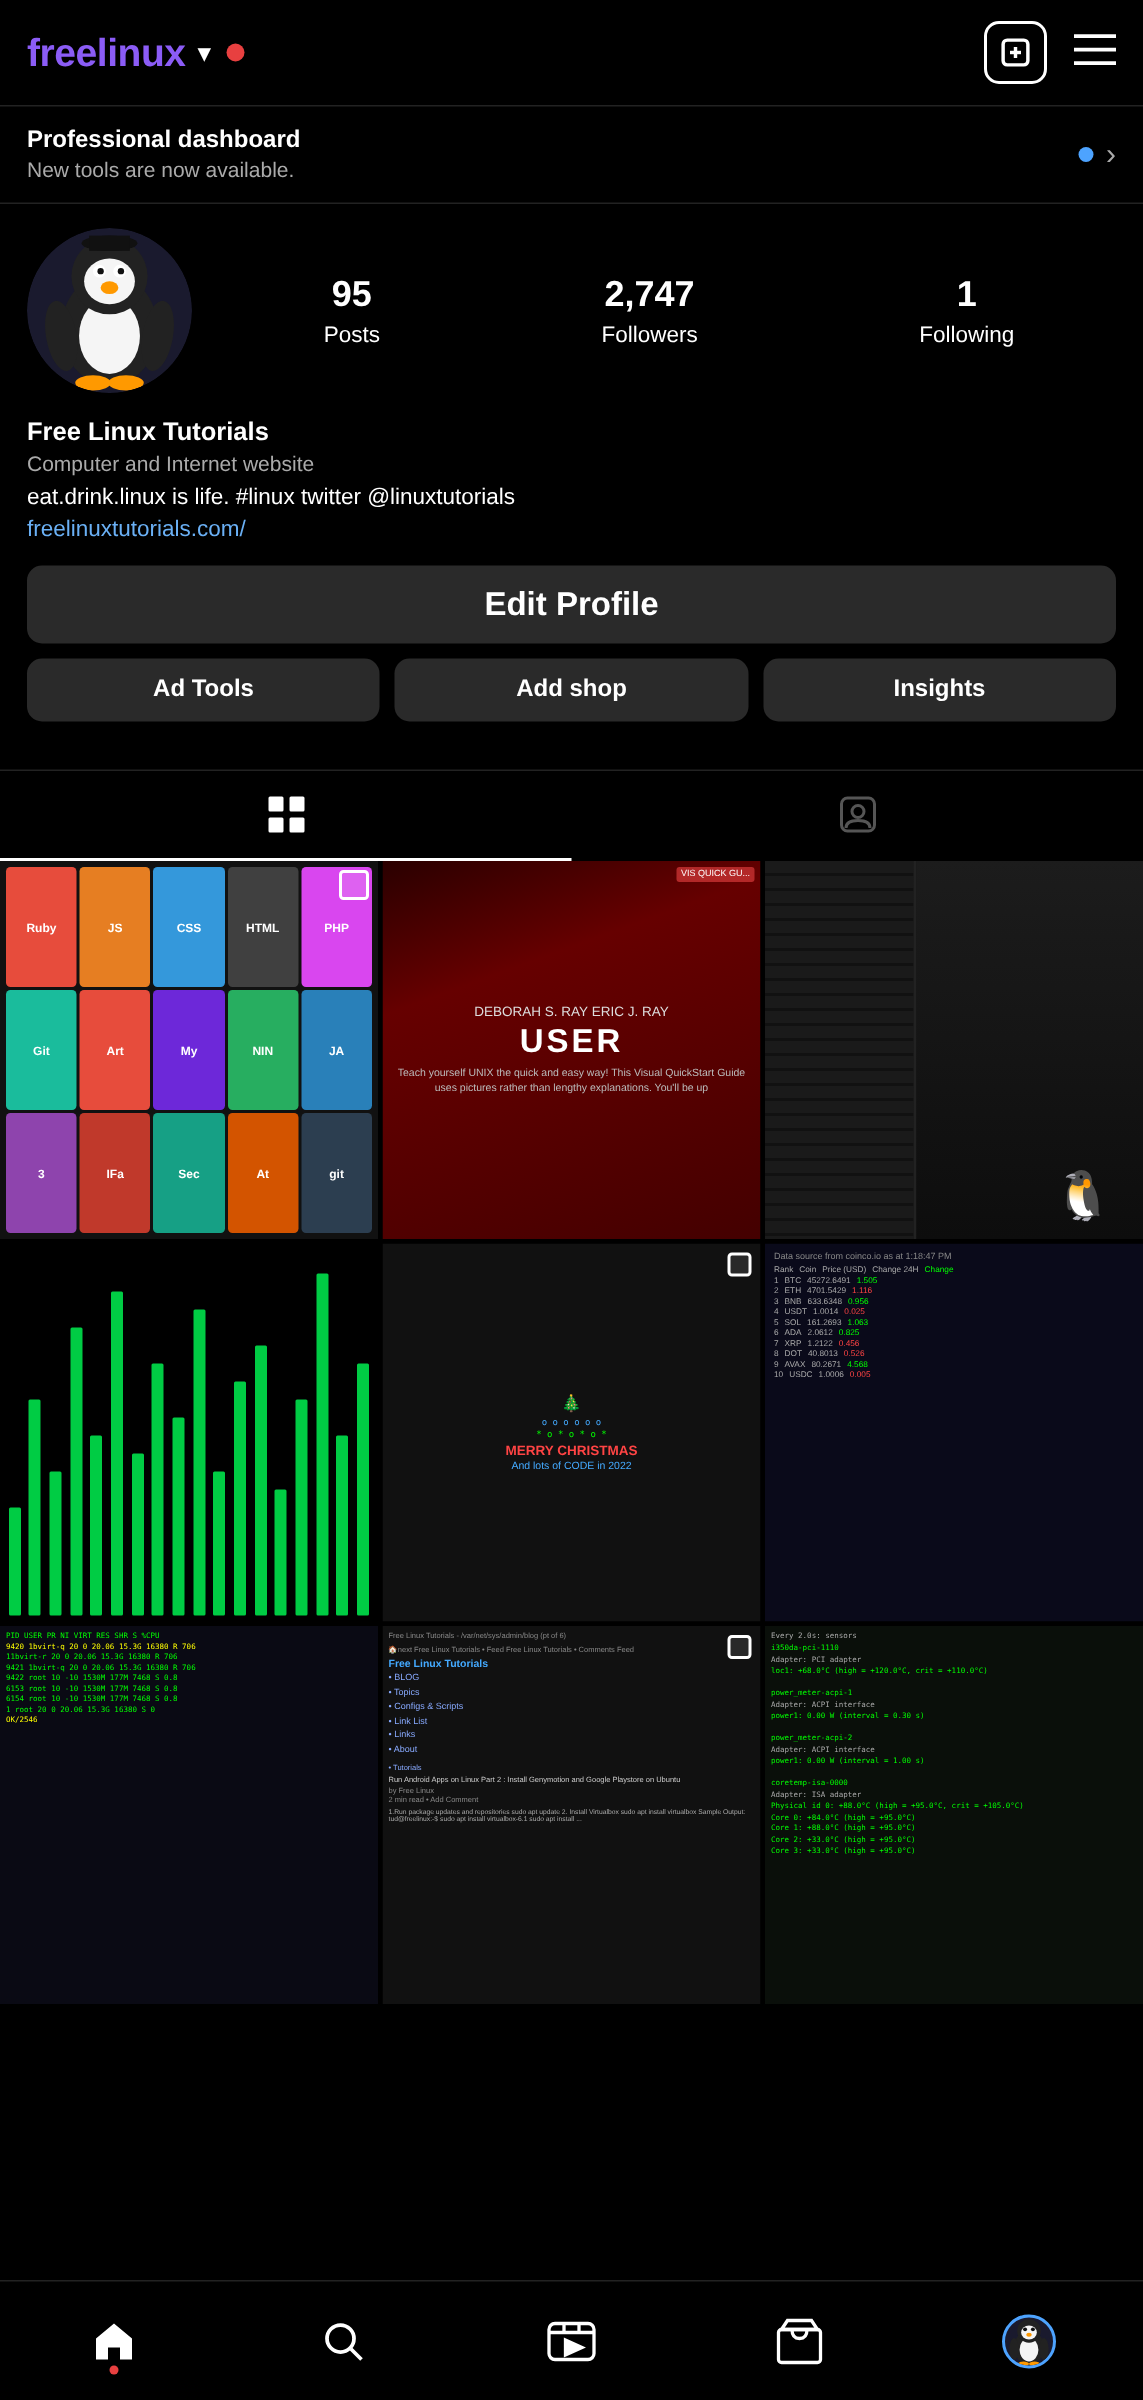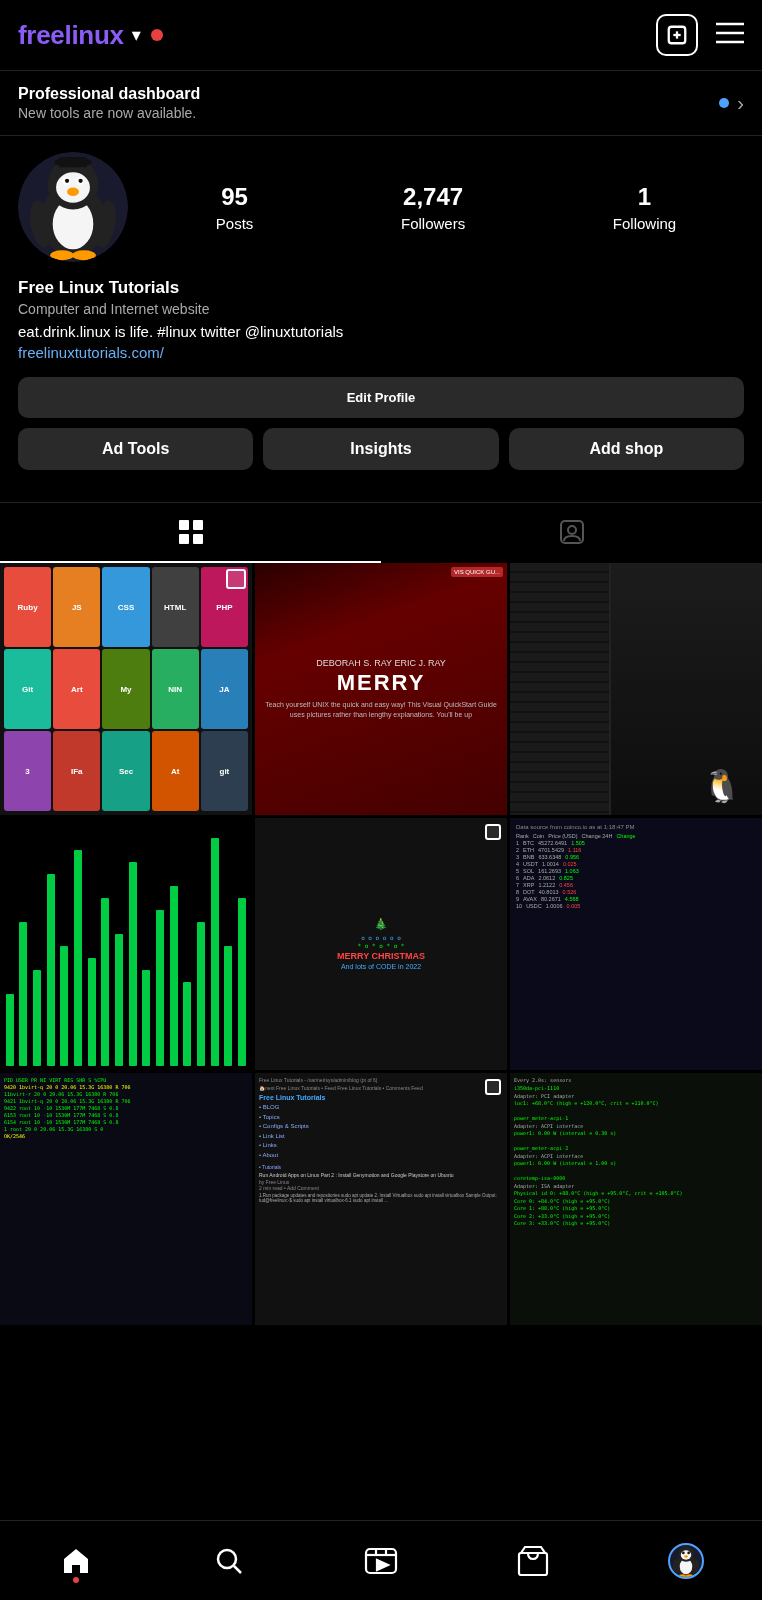--- a/index.html
+++ b/index.html
@@ -178,21 +178,21 @@
     }
 
     
     .edit-profile-btn {
       width: 100%;
       background: #2a2a2a;
       color: #fff;
       border: none;
       border-radius: 10px;
       padding: 13px;
-      font-size: 13px;
+      font-size: 22px;
       font-weight: 600;
       cursor: pointer;
       margin-bottom: 10px;
     }
     .action-buttons {
       display: flex;
       gap: 10px;
       margin-bottom: 14px;
     }
     .action-btn {
@@ -578,22 +578,22 @@
         <span class="bio-link">freelinuxtutorials.com/</span>
       </div>
     </div>
 
     
     <button class="edit-profile-btn">Edit Profile</button>
 
     
     <div class="action-buttons">
       <button class="action-btn">Ad Tools</button>
+      <button class="action-btn">Add shop</button>
       <button class="action-btn">Insights</button>
-      <button class="action-btn">Add shop</button>
     </div>
   </div>
 
   <div class="tabs-row">
     <div class="tab-item active">
       <svg width="26" height="26" viewBox="0 0 26 26" fill="#fff">
         <rect x="1" y="1" width="10" height="10" rx="1" fill="#fff"></rect>
         <rect x="15" y="1" width="10" height="10" rx="1" fill="#fff"></rect>
         <rect x="1" y="15" width="10" height="10" rx="1" fill="#fff"></rect>
         <rect x="15" y="15" width="10" height="10" rx="1" fill="#fff"></rect>
@@ -609,40 +609,40 @@
   </div>
 
   <div class="photo-grid">
 
     <div class="grid-item">
       <div class="sticker-grid">
         <div class="sticker" style="background:#e74c3c;color:#fff">Ruby</div>
         <div class="sticker" style="background:#e67e22;color:#fff">JS</div>
         <div class="sticker" style="background:#3498db;color:#fff">CSS</div>
         <div class="sticker" style="background:#404040;color:#fff">HTML</div>
-        <div class="sticker" style="background:#be185d;color:#fff">PHP</div>
+        <div class="sticker" style="background:#d946ef;color:#fff">PHP</div>
         <div class="sticker" style="background:#1abc9c;color:#fff">Git</div>
         <div class="sticker" style="background:#e74c3c;color:#fff">Art</div>
-        <div class="sticker" style="background:#4d7c0f;color:#fff">My</div>
+        <div class="sticker" style="background:#6d28d9;color:#fff">My</div>
         <div class="sticker" style="background:#27ae60;color:#fff">NIN</div>
         <div class="sticker" style="background:#2980b9;color:#fff">JA</div>
         <div class="sticker" style="background:#8e44ad;color:#fff">3</div>
         <div class="sticker" style="background:#c0392b;color:#fff">IFa</div>
         <div class="sticker" style="background:#16a085;color:#fff">Sec</div>
         <div class="sticker" style="background:#d35400;color:#fff">At</div>
         <div class="sticker" style="background:#2c3e50;color:#fff">git</div>
       </div>
 
       <div style="position:absolute;top:6px;right:6px;width:20px;height:20px;border-radius:3px;border:2px solid #fff;background:rgba(255,255,255,0.15)"></div>
     </div>
 
     <div class="grid-item">
       <div class="img-unix">
         <div style="font-size:9px;color:#ddd;margin-bottom:2px">DEBORAH S. RAY  ERIC J. RAY</div>
-        <div class="unix-title">MERRY</div>
+        <div class="unix-title">USER</div>
         <div style="font-size:7px;color:#bbb;text-align:center;margin-top:4px;line-height:1.4">
           Teach yourself UNIX the quick and easy way! This Visual QuickStart Guide uses pictures rather than lengthy explanations. You'll be up
         </div>
         <div class="unix-label">VIS QUICK GU...</div>
       </div>
     </div>
 
     <div class="grid-item">
       <div class="img-server">
         <div class="server-rack">

